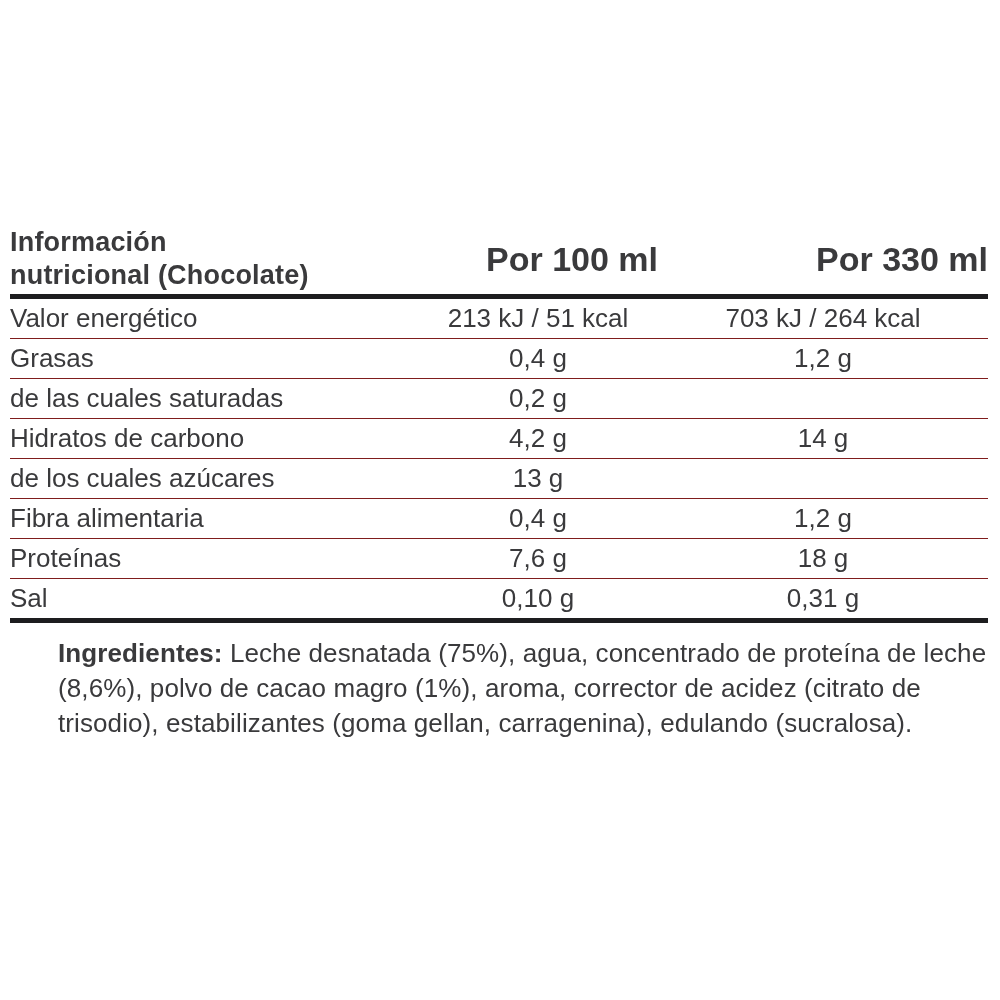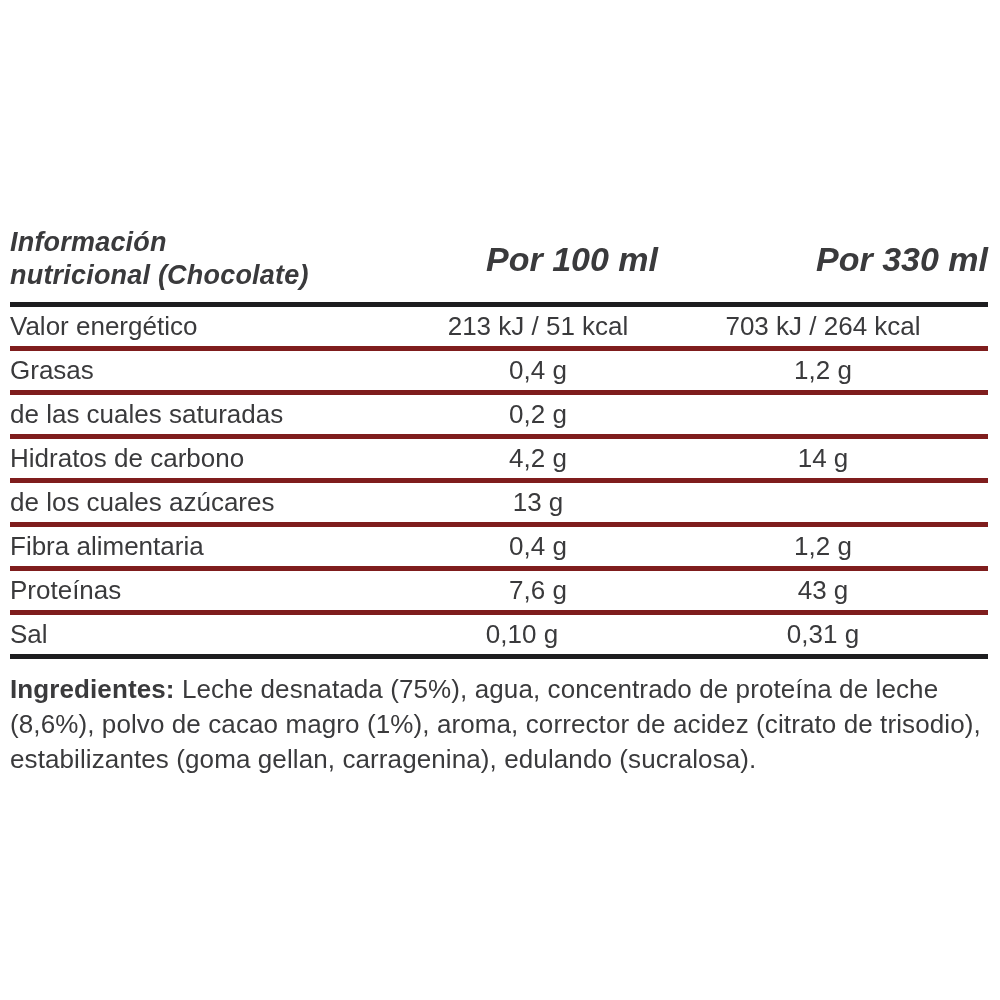--- a/index.html
+++ b/index.html
@@ -18,22 +18,21 @@
   .sheet {
     position: absolute;
     left: 10px;
     top: 226px;
     width: 978px;
   }
   .header-row {
     display: grid;
     grid-template-columns: 1fr 240px 330px;
     align-items: center;
-    padding-bottom: 10px;
-    font-style: italic;
+    padding-bottom: 2px;
   }
   .title {
     font-weight: 700;
     font-size: 27px;
     line-height: 33px;
     letter-spacing: 0.2px;
   }
   .title div { white-space: nowrap; }
   .col-head {
     font-weight: 700;
@@ -43,34 +42,34 @@
   }
   .rule-heavy {
     height: 5px;
     background: #1d1d1f;
   }
   .nutri-row {
     display: grid;
     grid-template-columns: 1fr 240px 330px;
     align-items: center;
     height: 39px;
-    border-bottom: 5px solid #7f1d1d;
+    border-bottom: 1px solid #7f1d1d;
     font-size: 26px;
   }
   .nutri-row:last-child {
     border-bottom: none;
-    gap: 16px;
   }
   .nutri-row .label { text-align: left; white-space: nowrap; }
   .nutri-row .val  { text-align: center; white-space: nowrap; }
   .ingredients {
     margin-top: 13px;
     font-size: 26px;
     line-height: 35px;
     letter-spacing: 0.1px;
+    margin-left: 48px;
   }
   .ingredients .bold { font-weight: 700; }
 </style>
 </head>
 <body>
 
 <div class="sheet">
 
   <div class="header-row">
     <div class="title">
@@ -108,21 +107,21 @@
       <div class="val">13 g</div>
     </div>
     <div class="nutri-row">
       <div class="label">Fibra alimentaria</div>
       <div class="val">0,4 g</div>
       <div class="val">1,2 g</div>
     </div>
     <div class="nutri-row">
       <div class="label">Proteínas</div>
       <div class="val">7,6 g</div>
-      <div class="val">43 g</div>
+      <div class="val">18 g</div>
     </div>
     <div class="nutri-row">
       <div class="label">Sal</div>
       <div class="val">0,10 g</div>
       <div class="val">0,31 g</div>
     </div>
   </div>
 
   <div class="rule-heavy"></div>
 

